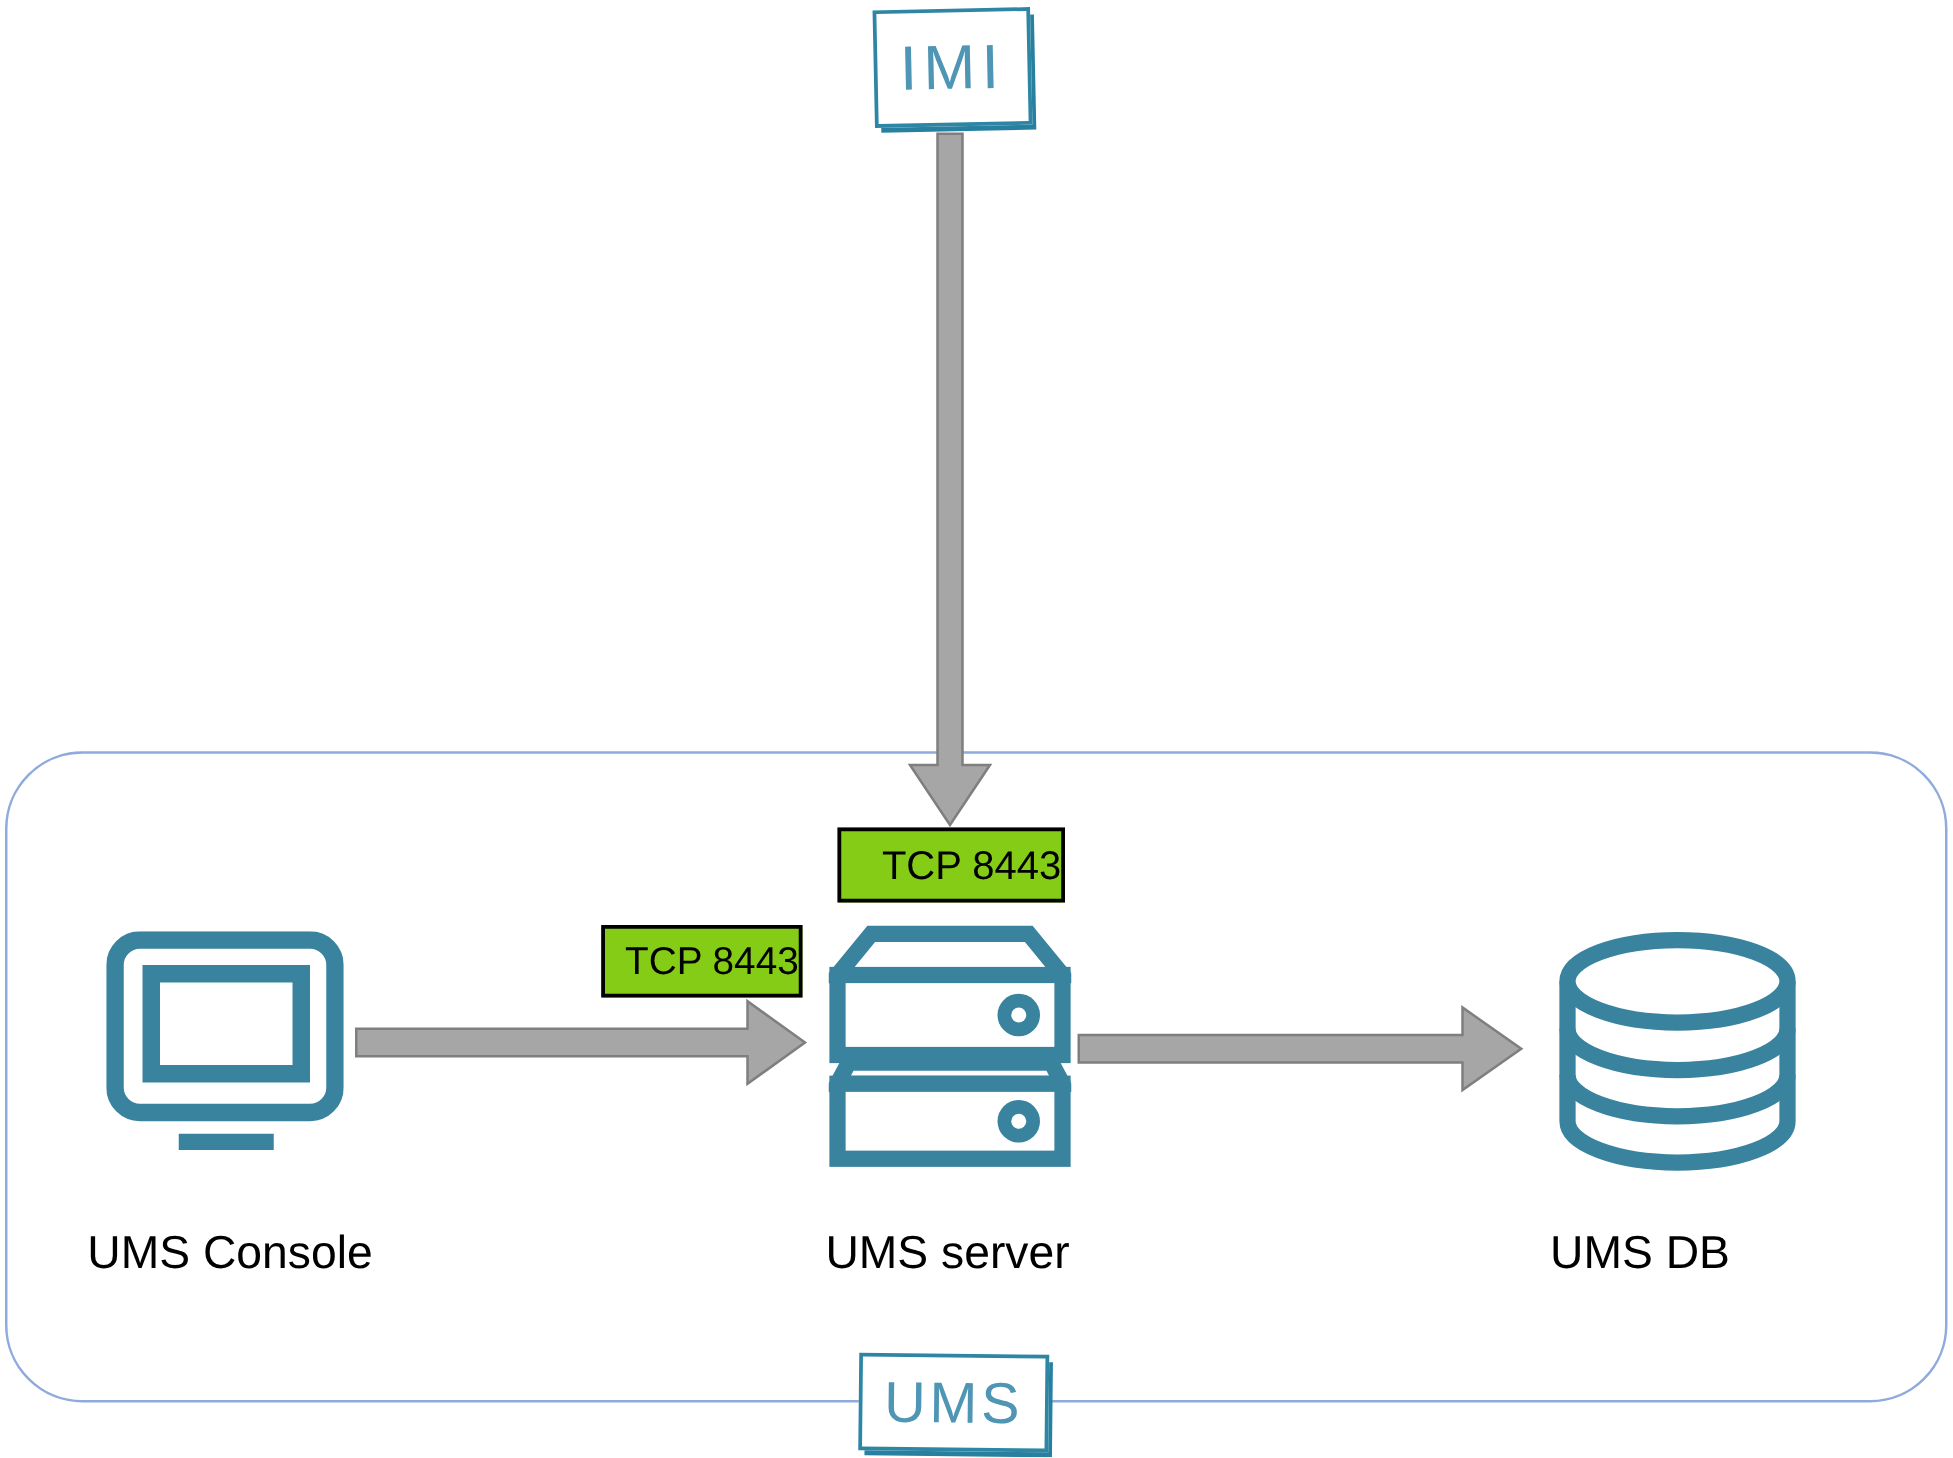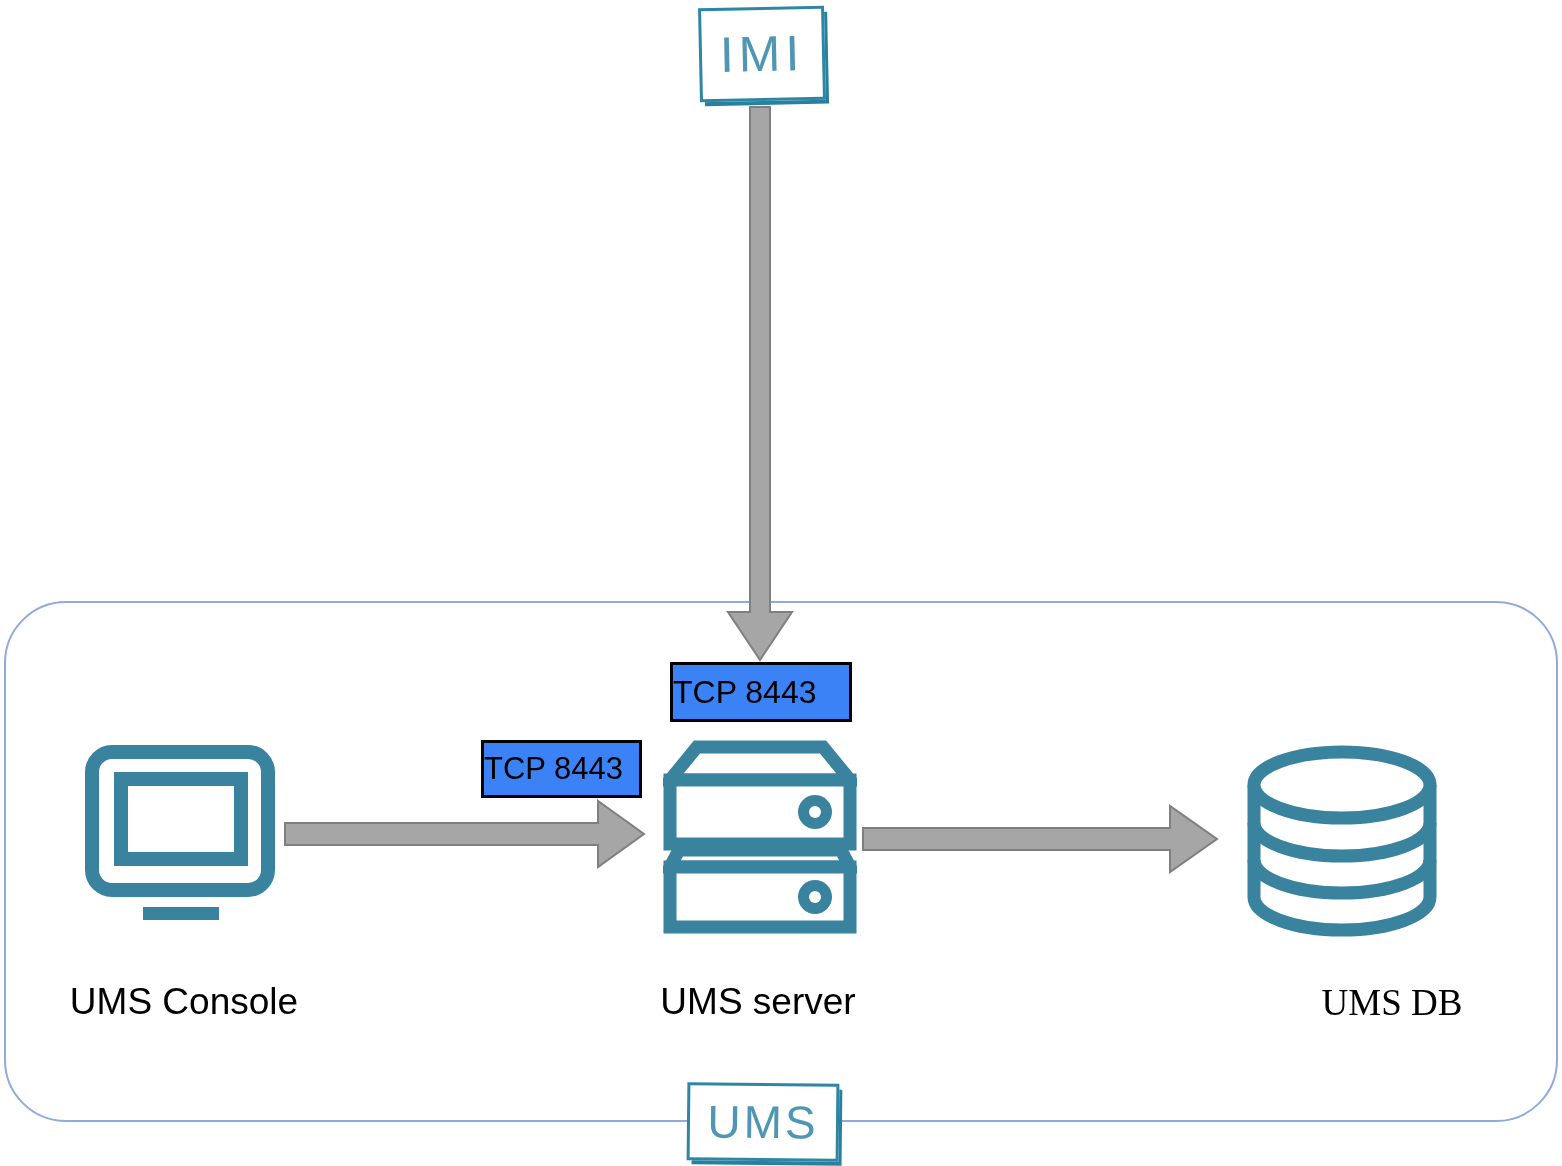--- a/index.html
+++ b/index.html
@@ -21,42 +21,42 @@
   }
   .imi-box{left:699px;top:7px;width:120px;height:88px;transform:rotate(-1.2deg);
     font-size:50px;letter-spacing:5px;}
   .ums-box{left:687px;top:1083px;width:146px;height:72px;transform:rotate(0.6deg);
     font-size:46px;letter-spacing:3px;}
   
   .arrows{position:absolute;left:0;top:0;width:1562px;height:1166px;pointer-events:none;}
   .arrow{fill:#A6A6A6;stroke:#7F7F7F;stroke-width:2px;}
   
   .portbox{
-    position:absolute;background:#3b82f6;border:3px solid #000000;
-    display:flex;align-items:center;justify-content:flex-start;
+    position:absolute;background:#84cc16;border:3px solid #000000;
+    display:flex;align-items:center;justify-content:flex-end;
     font-size:31px;color:#000000;white-space:nowrap;
   }
   .port-top{left:670px;top:662px;width:176px;height:54px;font-size:32px;}
   .port-left{left:481px;top:740px;width:155px;height:52px;}
   .port-right{left:978px;top:741px;width:216px;height:53px;}
   
   .icon{position:absolute;}
   .icon-console{left:85px;top:745px;}
   .icon-server{left:663px;top:740px;}
   .icon-db{left:1247px;top:745px;}
   .teal-stroke{fill:#ffffff;stroke:#39839F;}
   .teal-fill{fill:#39839F;}
   
   .nodelabel{
     position:absolute;width:320px;text-align:center;
     font-size:37px;color:#000000;white-space:nowrap;
   }
   .label-console{left:24px;top:981px;}
   .label-server{left:598px;top:981px;}
-  .label-db{left:1232px;top:981px;font-family:Liberation Serif, serif;}
+  .label-db{left:1152px;top:981px;}
 </style>
 </head>
 <body>
 
 <div class="canvas">
 
   <div class="boundary"></div>
 
   <div class="sketchbox imi-box">
     <span>IMI</span>

